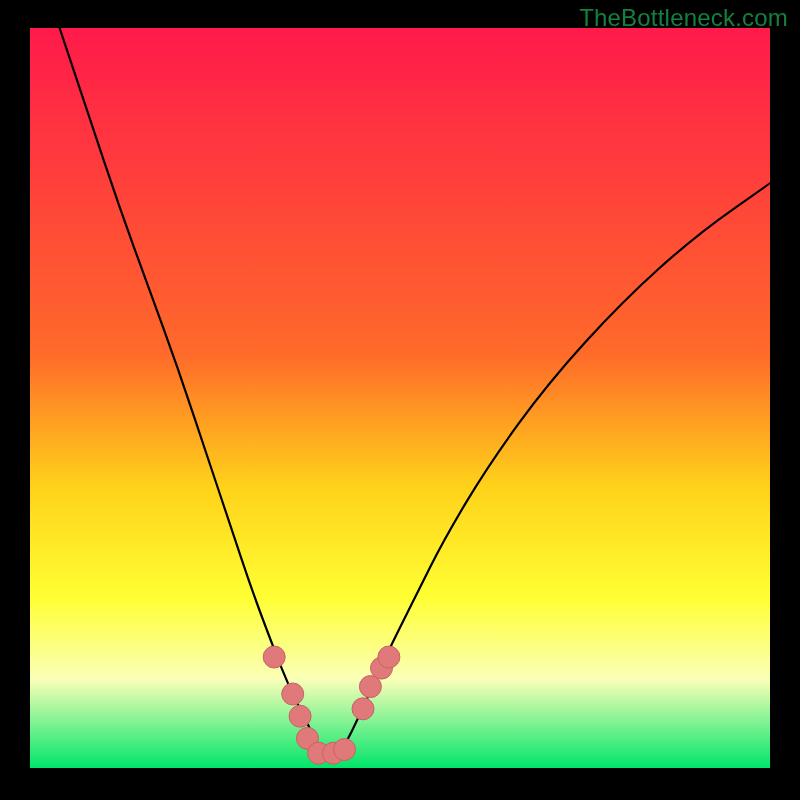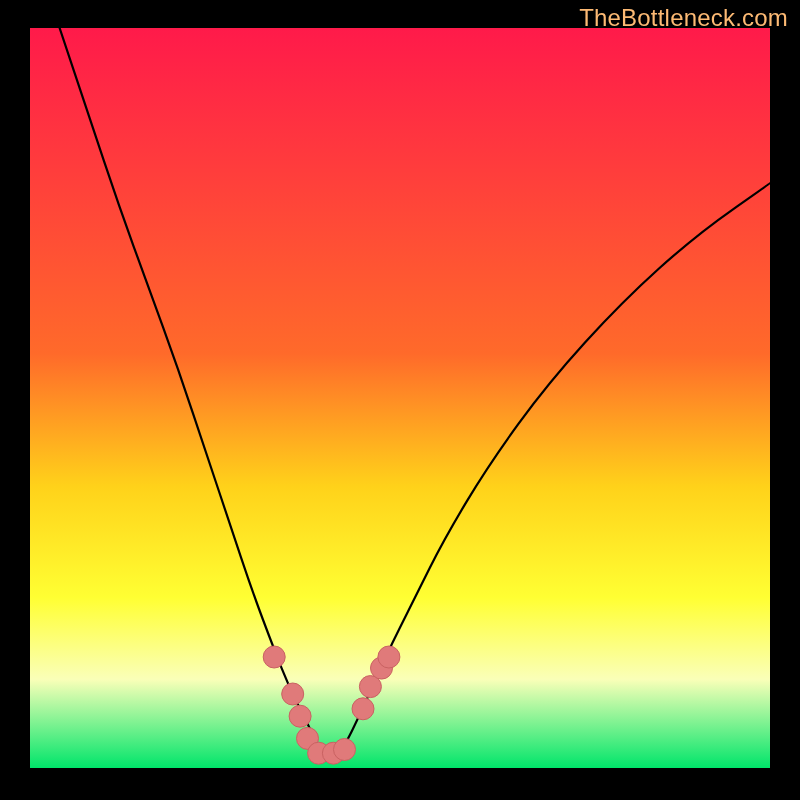--- a/index.html
+++ b/index.html
@@ -30,21 +30,21 @@
     left: 0;
     top: 0;
     width: 740px;
     height: 740px;
     overflow: hidden;
   }
   .watermark {
     position: absolute;
     top: 4px;
     right: 12px;
-    color: #fdba74;
+    color: #15803d;
     font-size: 24px;
     font-weight: 500;
     letter-spacing: 0.2px;
     z-index: 50;
   }
   svg { display: block; }
 </style>
 </head>
 <body>
 

